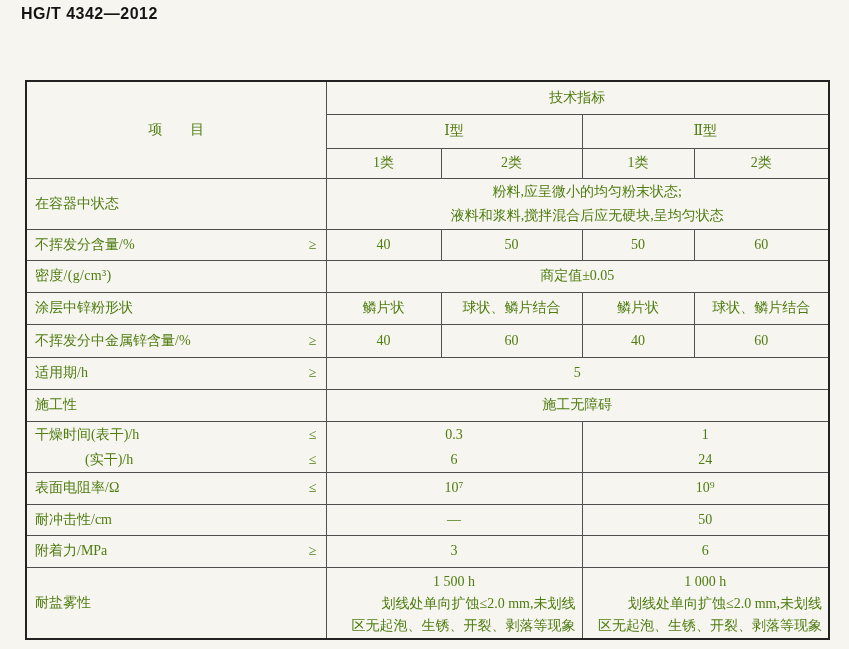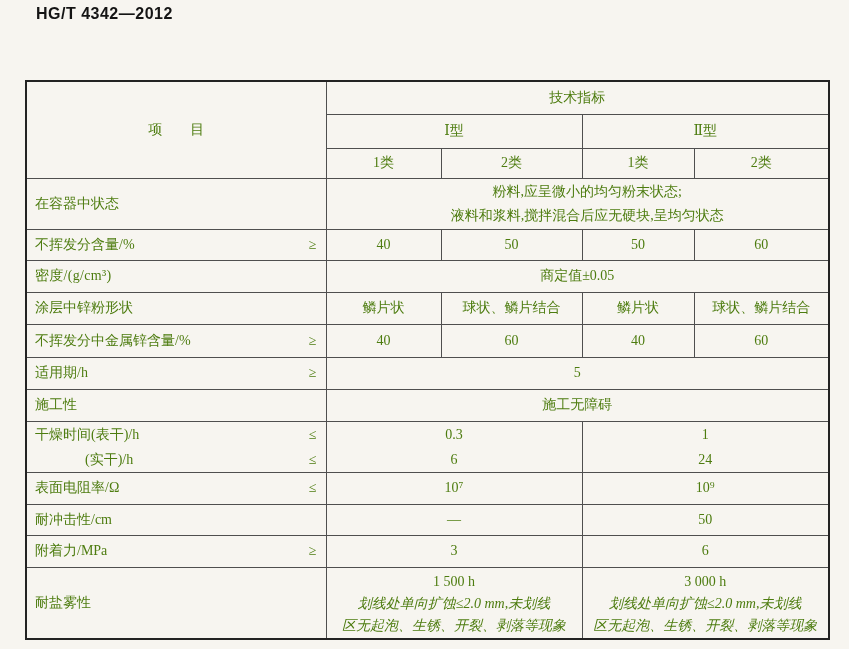--- a/index.html
+++ b/index.html
@@ -11,21 +11,21 @@
     position: relative;
     width: 849px;
     height: 649px;
     background: #f7f5f0;
     font-family: "Liberation Serif", "DejaVu Serif", serif;
     color: #1c1c1c;
     overflow: hidden;
   }
   .doc-number {
     position: absolute;
-    left: 36px;
+    left: 21px;
     top: 5px;
     font-size: 16px;
     font-weight: bold;
     letter-spacing: 0.5px;
     font-family: "Liberation Sans", "DejaVu Sans", sans-serif;
     color: #141414;
   }
   .table-title {
     position: absolute;
     top: 47px;
@@ -76,21 +76,21 @@
   .two-line div { line-height: 24px; margin-left: 20px; }
   .sub-line { line-height: 25px; }
   .lbl .sub-line {
     display: flex;
     justify-content: space-between;
     align-items: center;
     padding: 0 9px 0 8px;
   }
   .lbl .sub-line.indent { padding-left: 58px; }
   .salt-cell .hours { line-height: 23px; padding-top: 2px; }
-  .salt-cell .desc  { line-height: 22px; text-align: center; padding: 0 6px; font-style: italic; }
+  .salt-cell .desc  { line-height: 22px; text-align: right; padding: 0 6px; }
   .sup-note { letter-spacing: 0.3px; }
 </style>
 </head>
 <body>
 
 <div class="page">
 
   <div class="doc-number">HG/T 4342—2012</div>
 
 
@@ -257,21 +257,21 @@
         <div class="lr">
               <span>耐盐雾性</span>
             </div>
       </td>
       <td colspan="2" class="salt-cell">
         <div class="hours">1 500 h</div>
         <div class="desc">划线处单向扩蚀≤2.0 mm,未划线</div>
         <div class="desc">区无起泡、生锈、开裂、剥落等现象</div>
       </td>
       <td colspan="2" class="salt-cell">
-        <div class="hours">3 000 h</div>
+        <div class="hours">1 000 h</div>
         <div class="desc">划线处单向扩蚀≤2.0 mm,未划线</div>
         <div class="desc">区无起泡、生锈、开裂、剥落等现象</div>
       </td>
     </tr>
 
   </tbody>
     </table>
 </div>
 
 </body></html>

